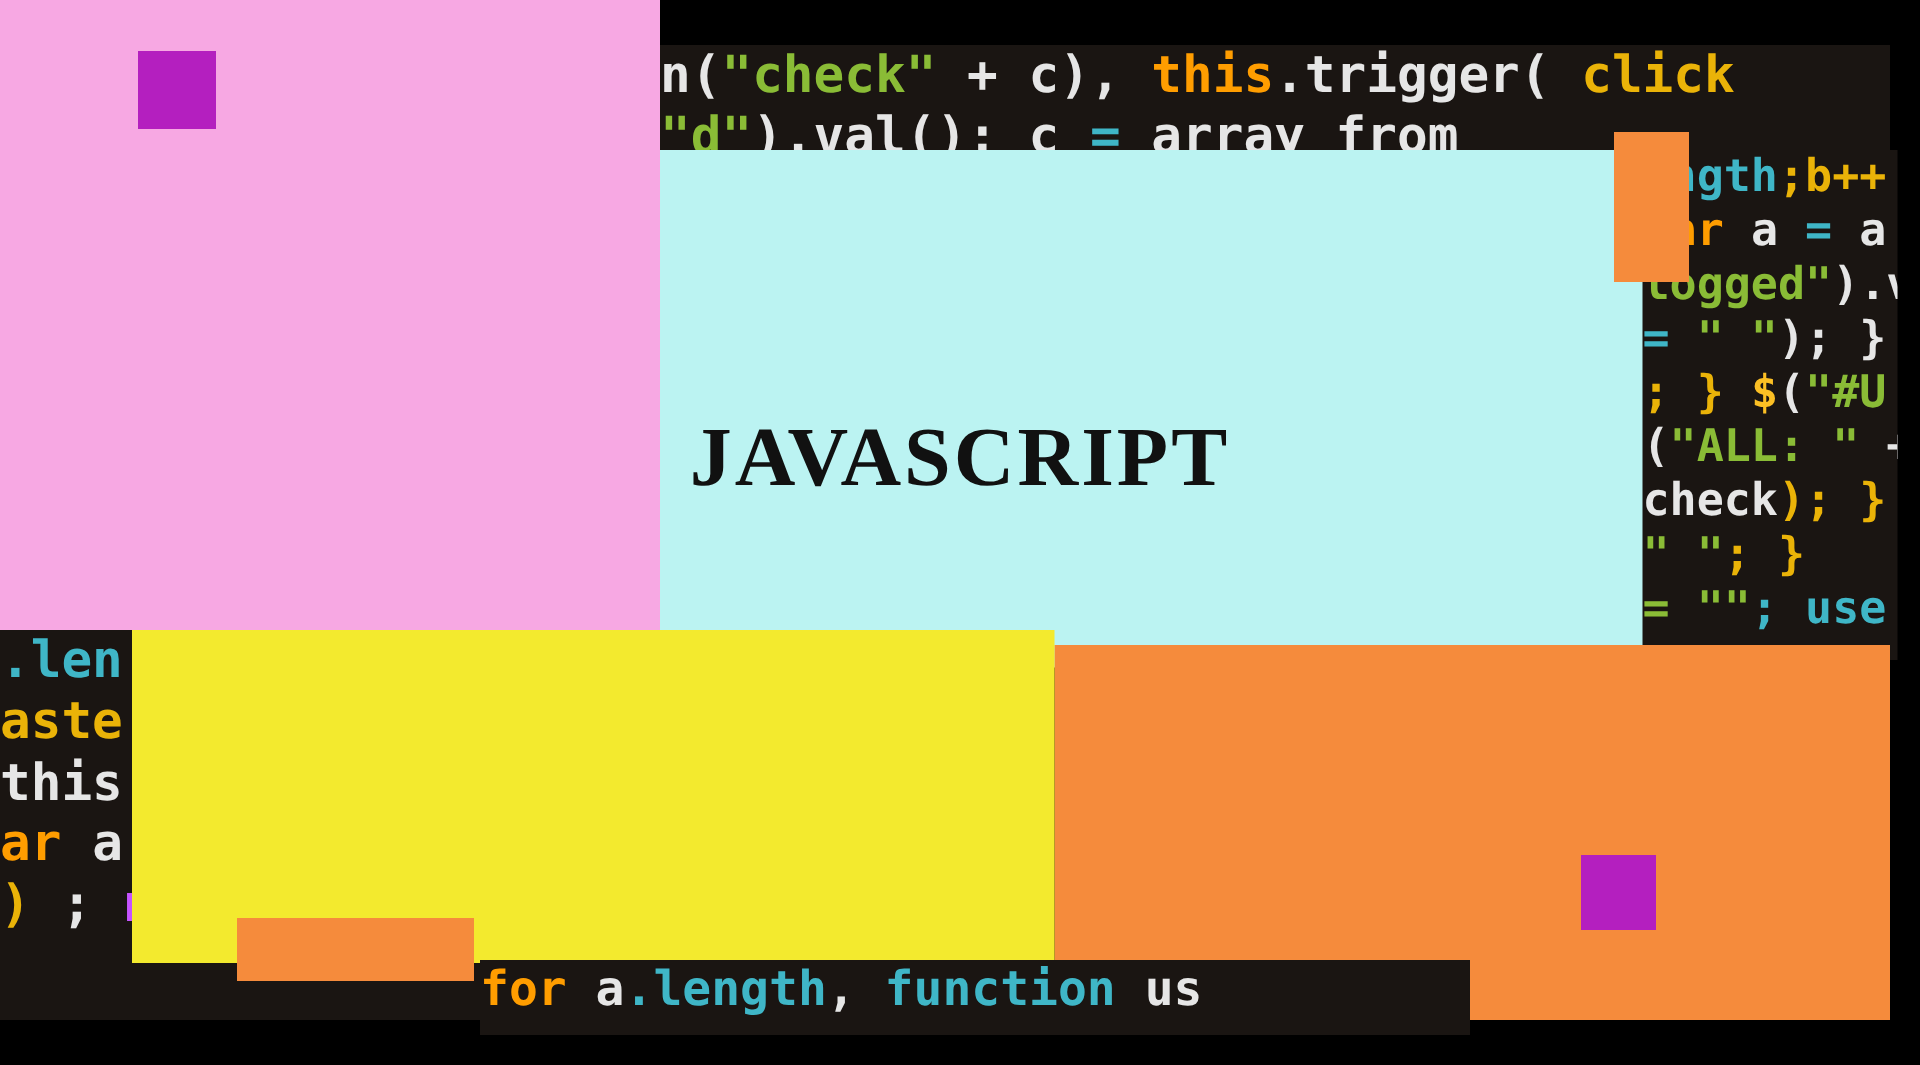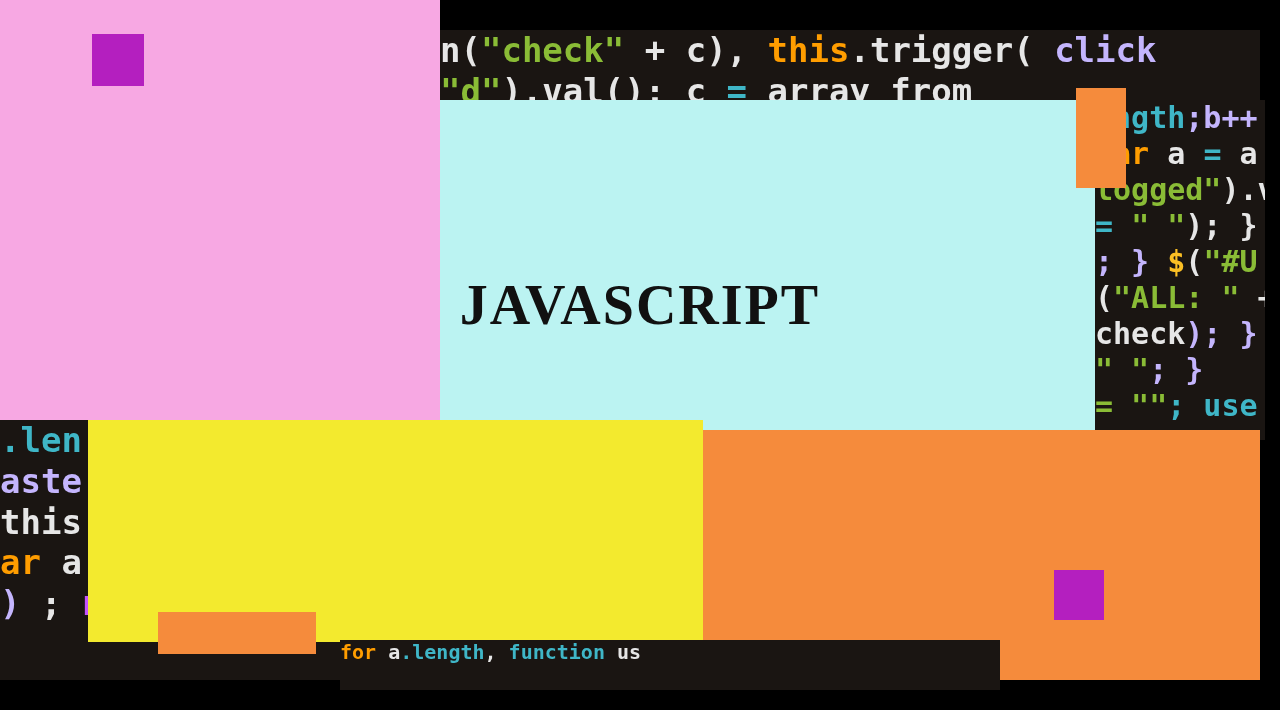--- a/index.html
+++ b/index.html
@@ -13,28 +13,28 @@
     font-family: Consolas, Menlo, monospace;
     font-size: 34px;
     line-height: 1.2;
     font-weight: 700;
     white-space: nowrap;
     overflow: hidden;
     color: #ddd;
   }
   .code-top { left: 440px; top: 30px; width: 820px; height: 400px; }
   .code-left { left: 0; top: 420px; width: 500px; height: 260px; }
-  .code-bottom { left: 320px; top: 640px; width: 660px; height: 50px; font-size: 20px; margin-left: 20px; }
+  .code-bottom { left: 320px; top: 640px; width: 660px; height: 50px; font-size: 32px; }
   .code-right { left: 1095px; top: 100px; width: 170px; height: 340px; font-size: 30px; }
 
   .tok-k { color: #ff9d00; }     
   .tok-s { color: #8abc36; }     
   .tok-n { color: #e6e6e6; }     
   .tok-b { color: #3fb6c7; }     
-  .tok-y { color: #c4b5fd; }
+  .tok-y { color: #eab308; }
   .tok-d { color: #c553ff; }     
   .tok-dollar { color: #fbbf24; }
 
   
   .block { position: absolute; }
   .pink { left: 0; top: 0; width: 440px; height: 420px; background: #f7a8e3; }
   .purple-small-1 { left: 92px; top: 34px; width: 52px; height: 52px; background: #b41fbf; }
   .cyan { left: 440px; top: 100px; width: 655px; height: 345px; background: #bbf3f2; }
   .orange-small-top { left: 1076px; top: 88px; width: 50px; height: 100px; background: #f58b3c; }
   .yellow { left: 88px; top: 420px; width: 615px; height: 222px; background: #f3ea2e; }

